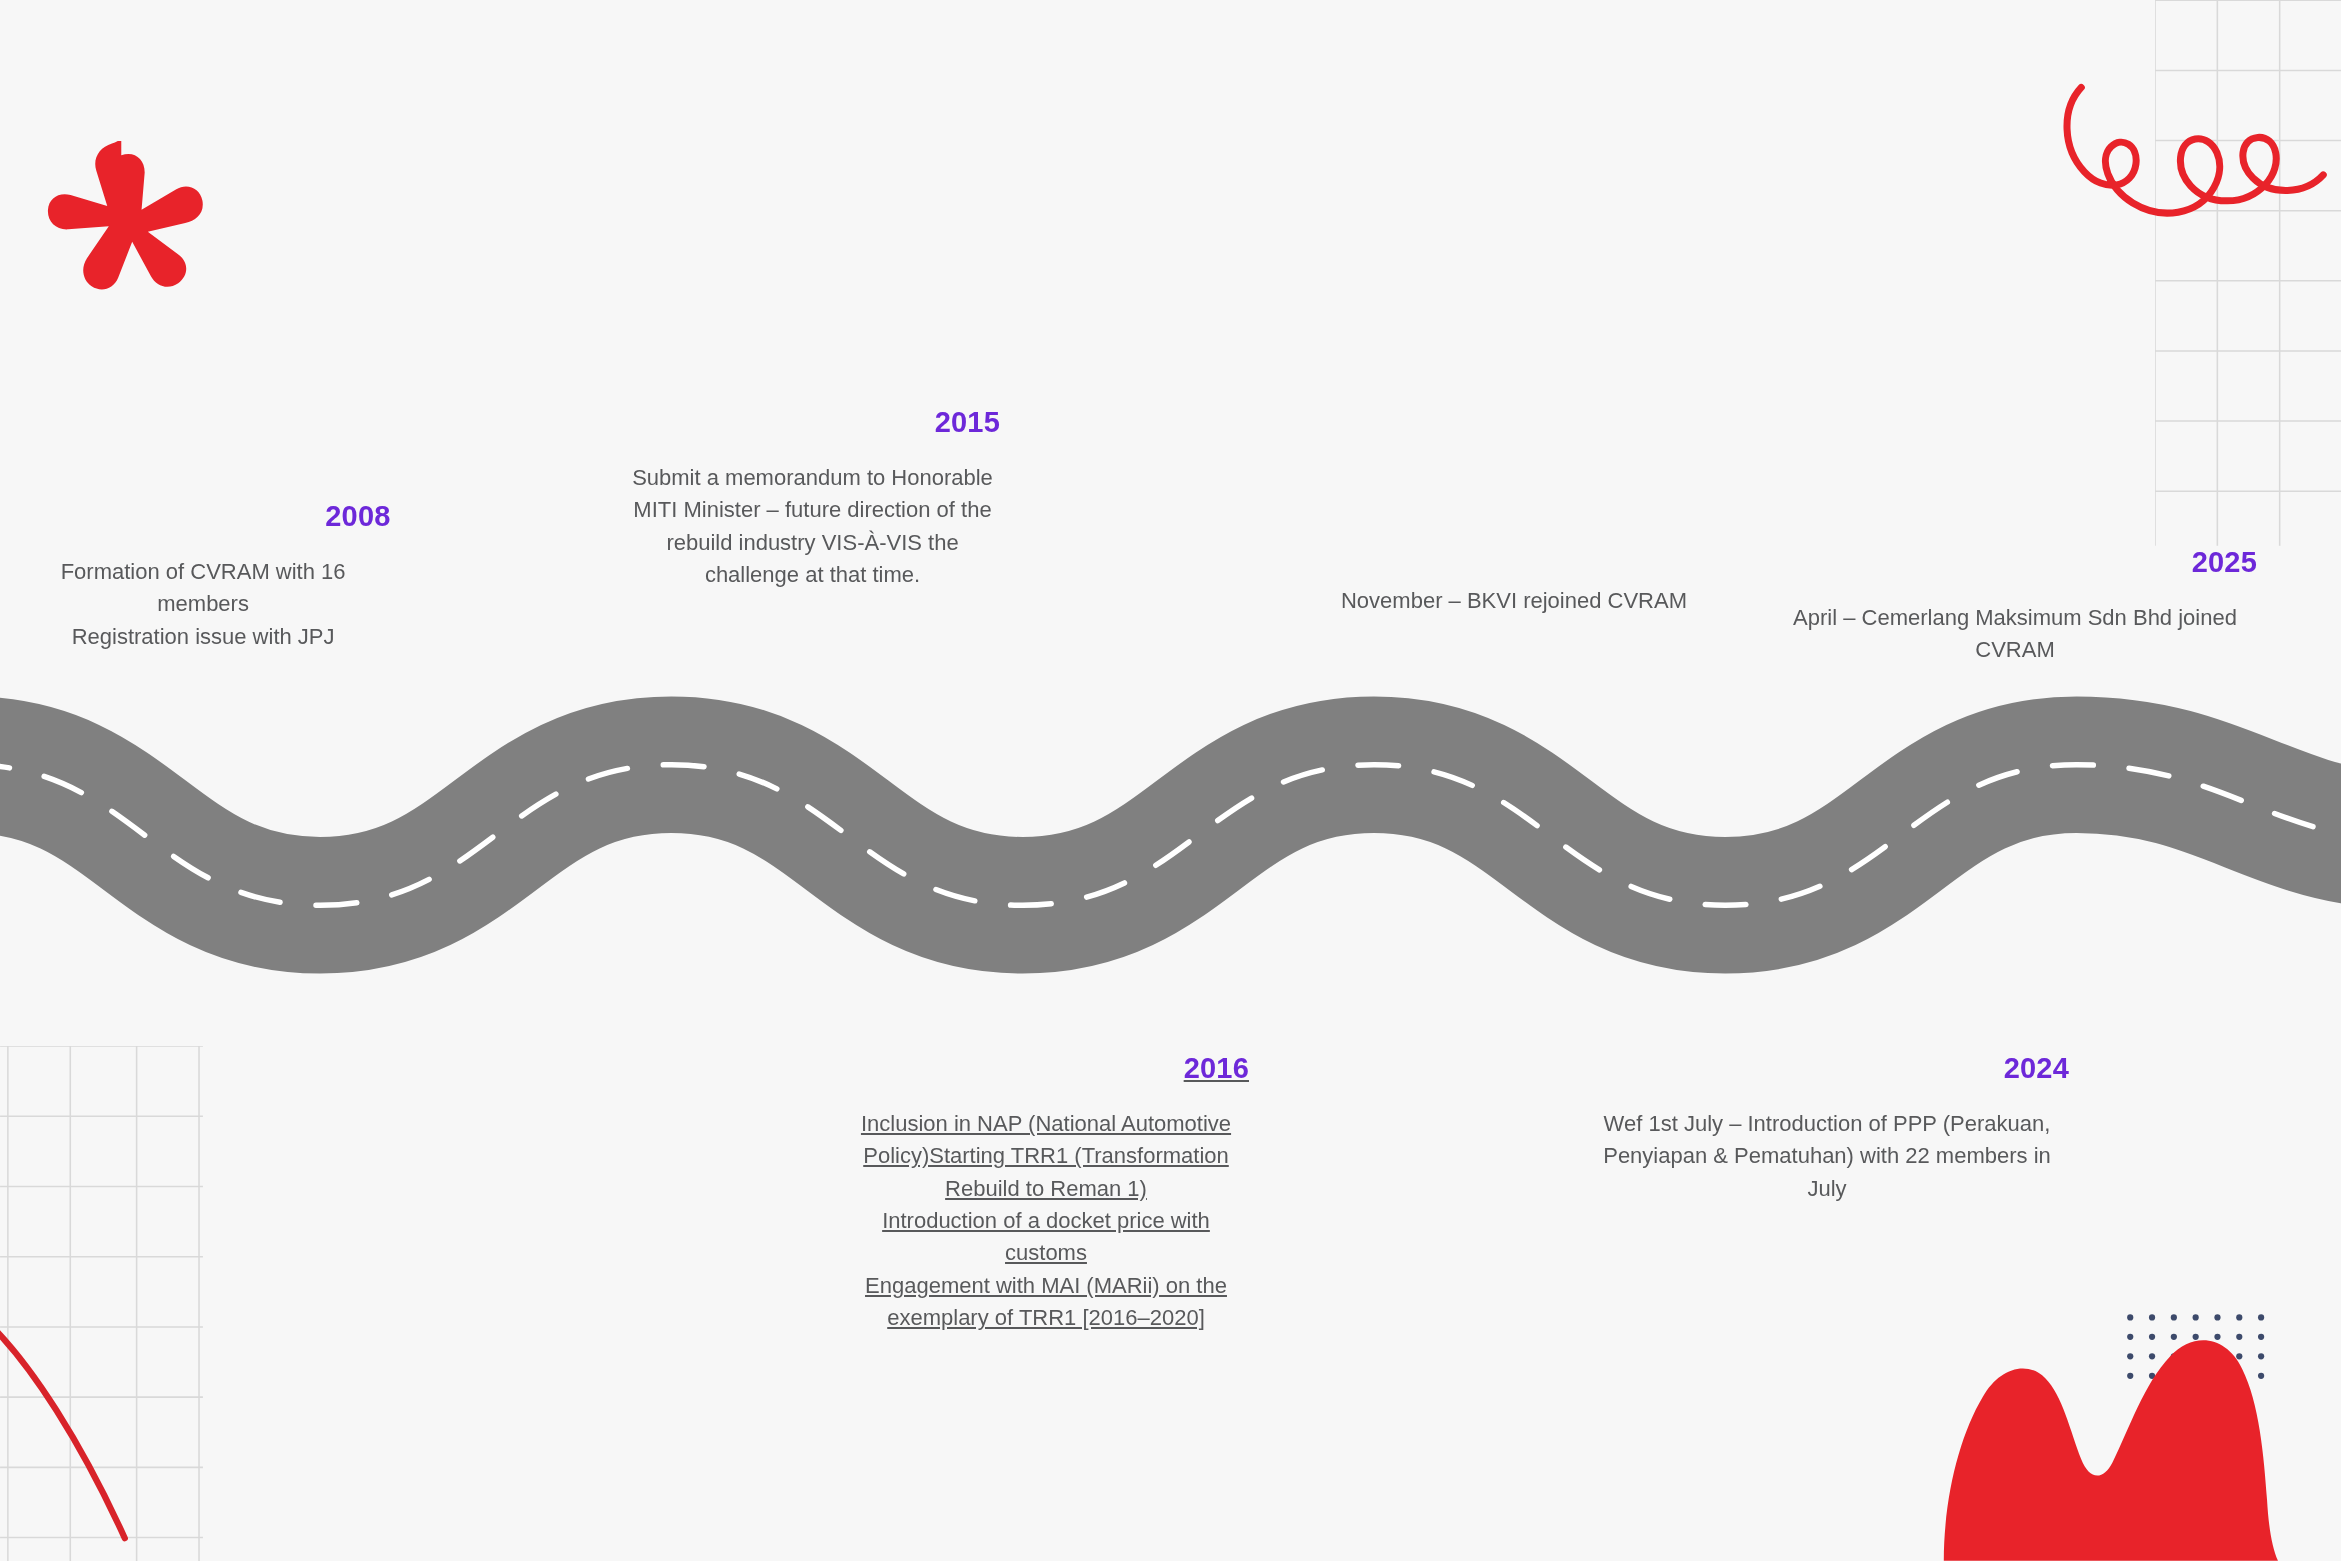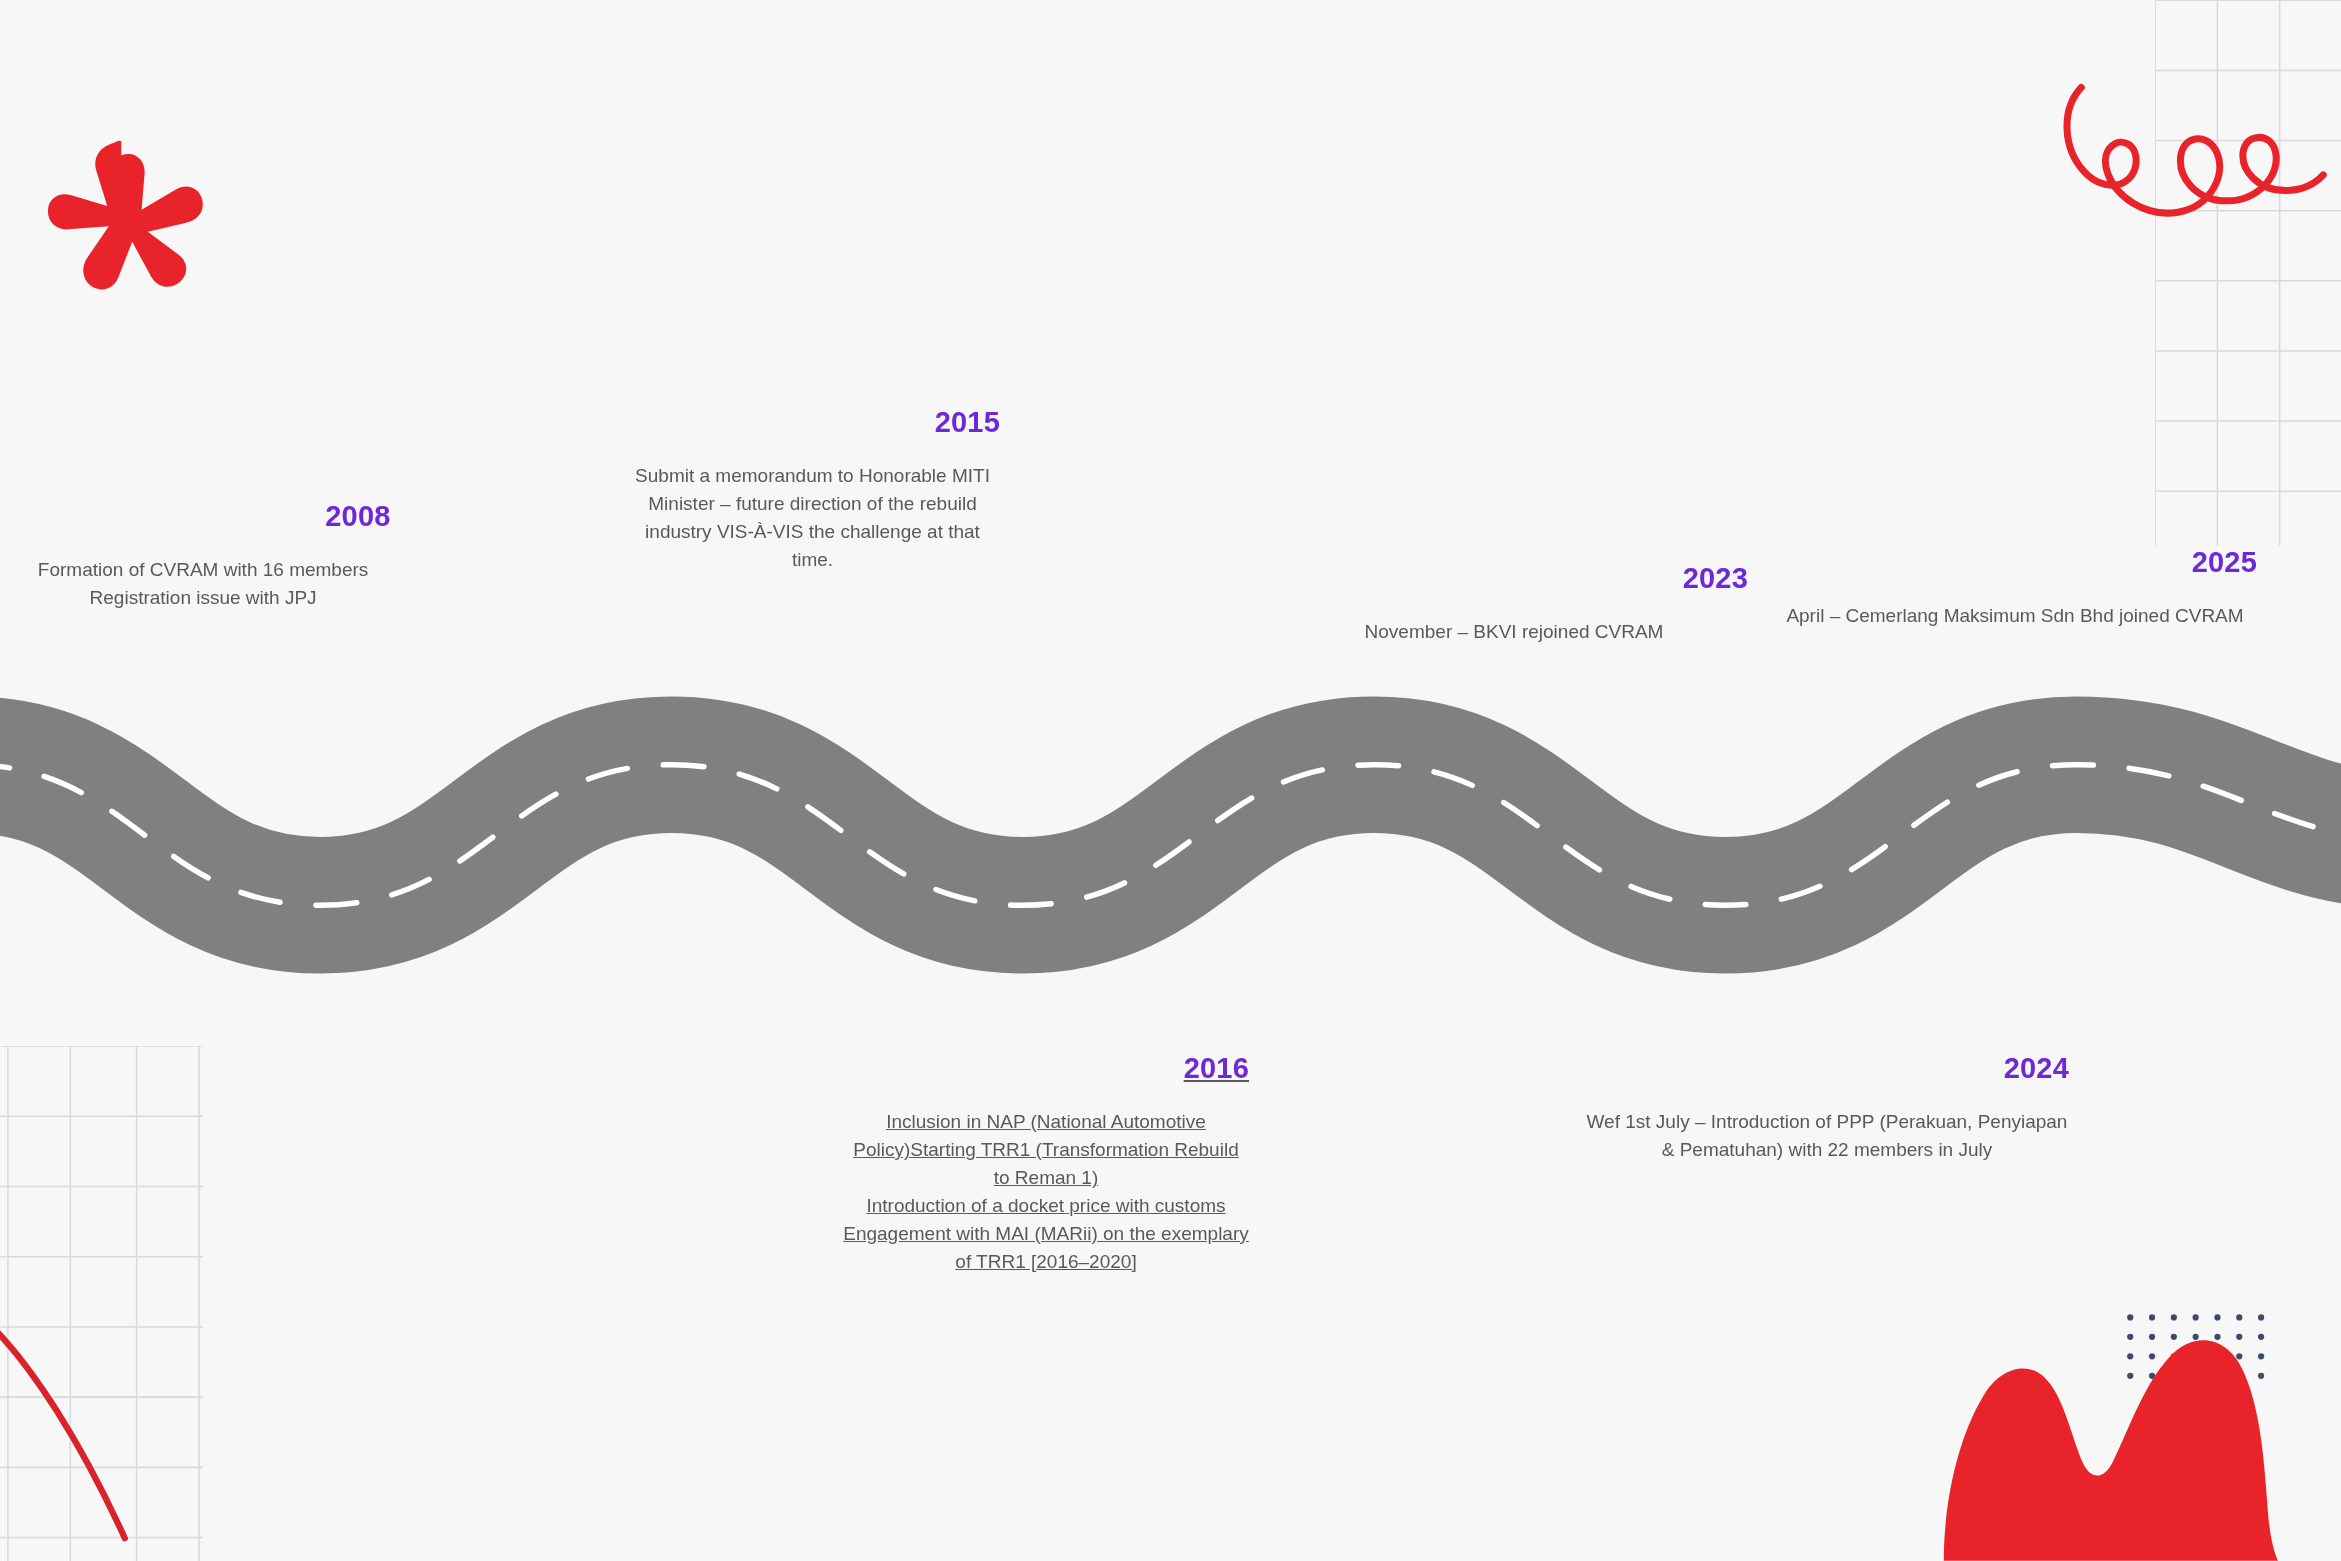--- a/index.html
+++ b/index.html
@@ -88,21 +88,21 @@
   }
   .milestone .year {
     font-size: 29px;
     font-weight: bold;
     color: #6d28d9;
     margin-bottom: 13.3px;
     letter-spacing: 0.2px;
     text-align: right;
   }
   .milestone .desc {
-    font-size: 19px;
+    font-size: 22px;
     line-height: 1.47;
     color: #58595b;
     white-space: pre-line;
     margin-top: 23px;
   }
 
   
   #ms-2008 { left: 15.6px;  top: 500px;  width: 375px; }
   #ms-2015 { left: 625px; top: 406px;  width: 375px; }
   #ms-2023 { left: 1280px;top: 562px;  width: 468px; }
@@ -174,21 +174,20 @@
     <div class="desc">Formation of CVRAM with 16 members
 Registration issue with JPJ</div>
   </div>
 
   <div class="milestone" id="ms-2015">
     <div class="year">2015</div>
     <div class="desc">Submit a memorandum to Honorable MITI Minister – future direction of the rebuild industry VIS-À-VIS the challenge at that time.</div>
   </div>
 
   <div class="milestone" id="ms-2023">
-    <div class="year">2023</div>
     <div class="desc">November – BKVI rejoined CVRAM</div>
   </div>
 
   <div class="milestone" id="ms-2025">
     <div class="year">2025</div>
     <div class="desc">April – Cemerlang Maksimum Sdn Bhd joined CVRAM</div>
   </div>
 
 
   <div class="milestone" id="ms-2016">

